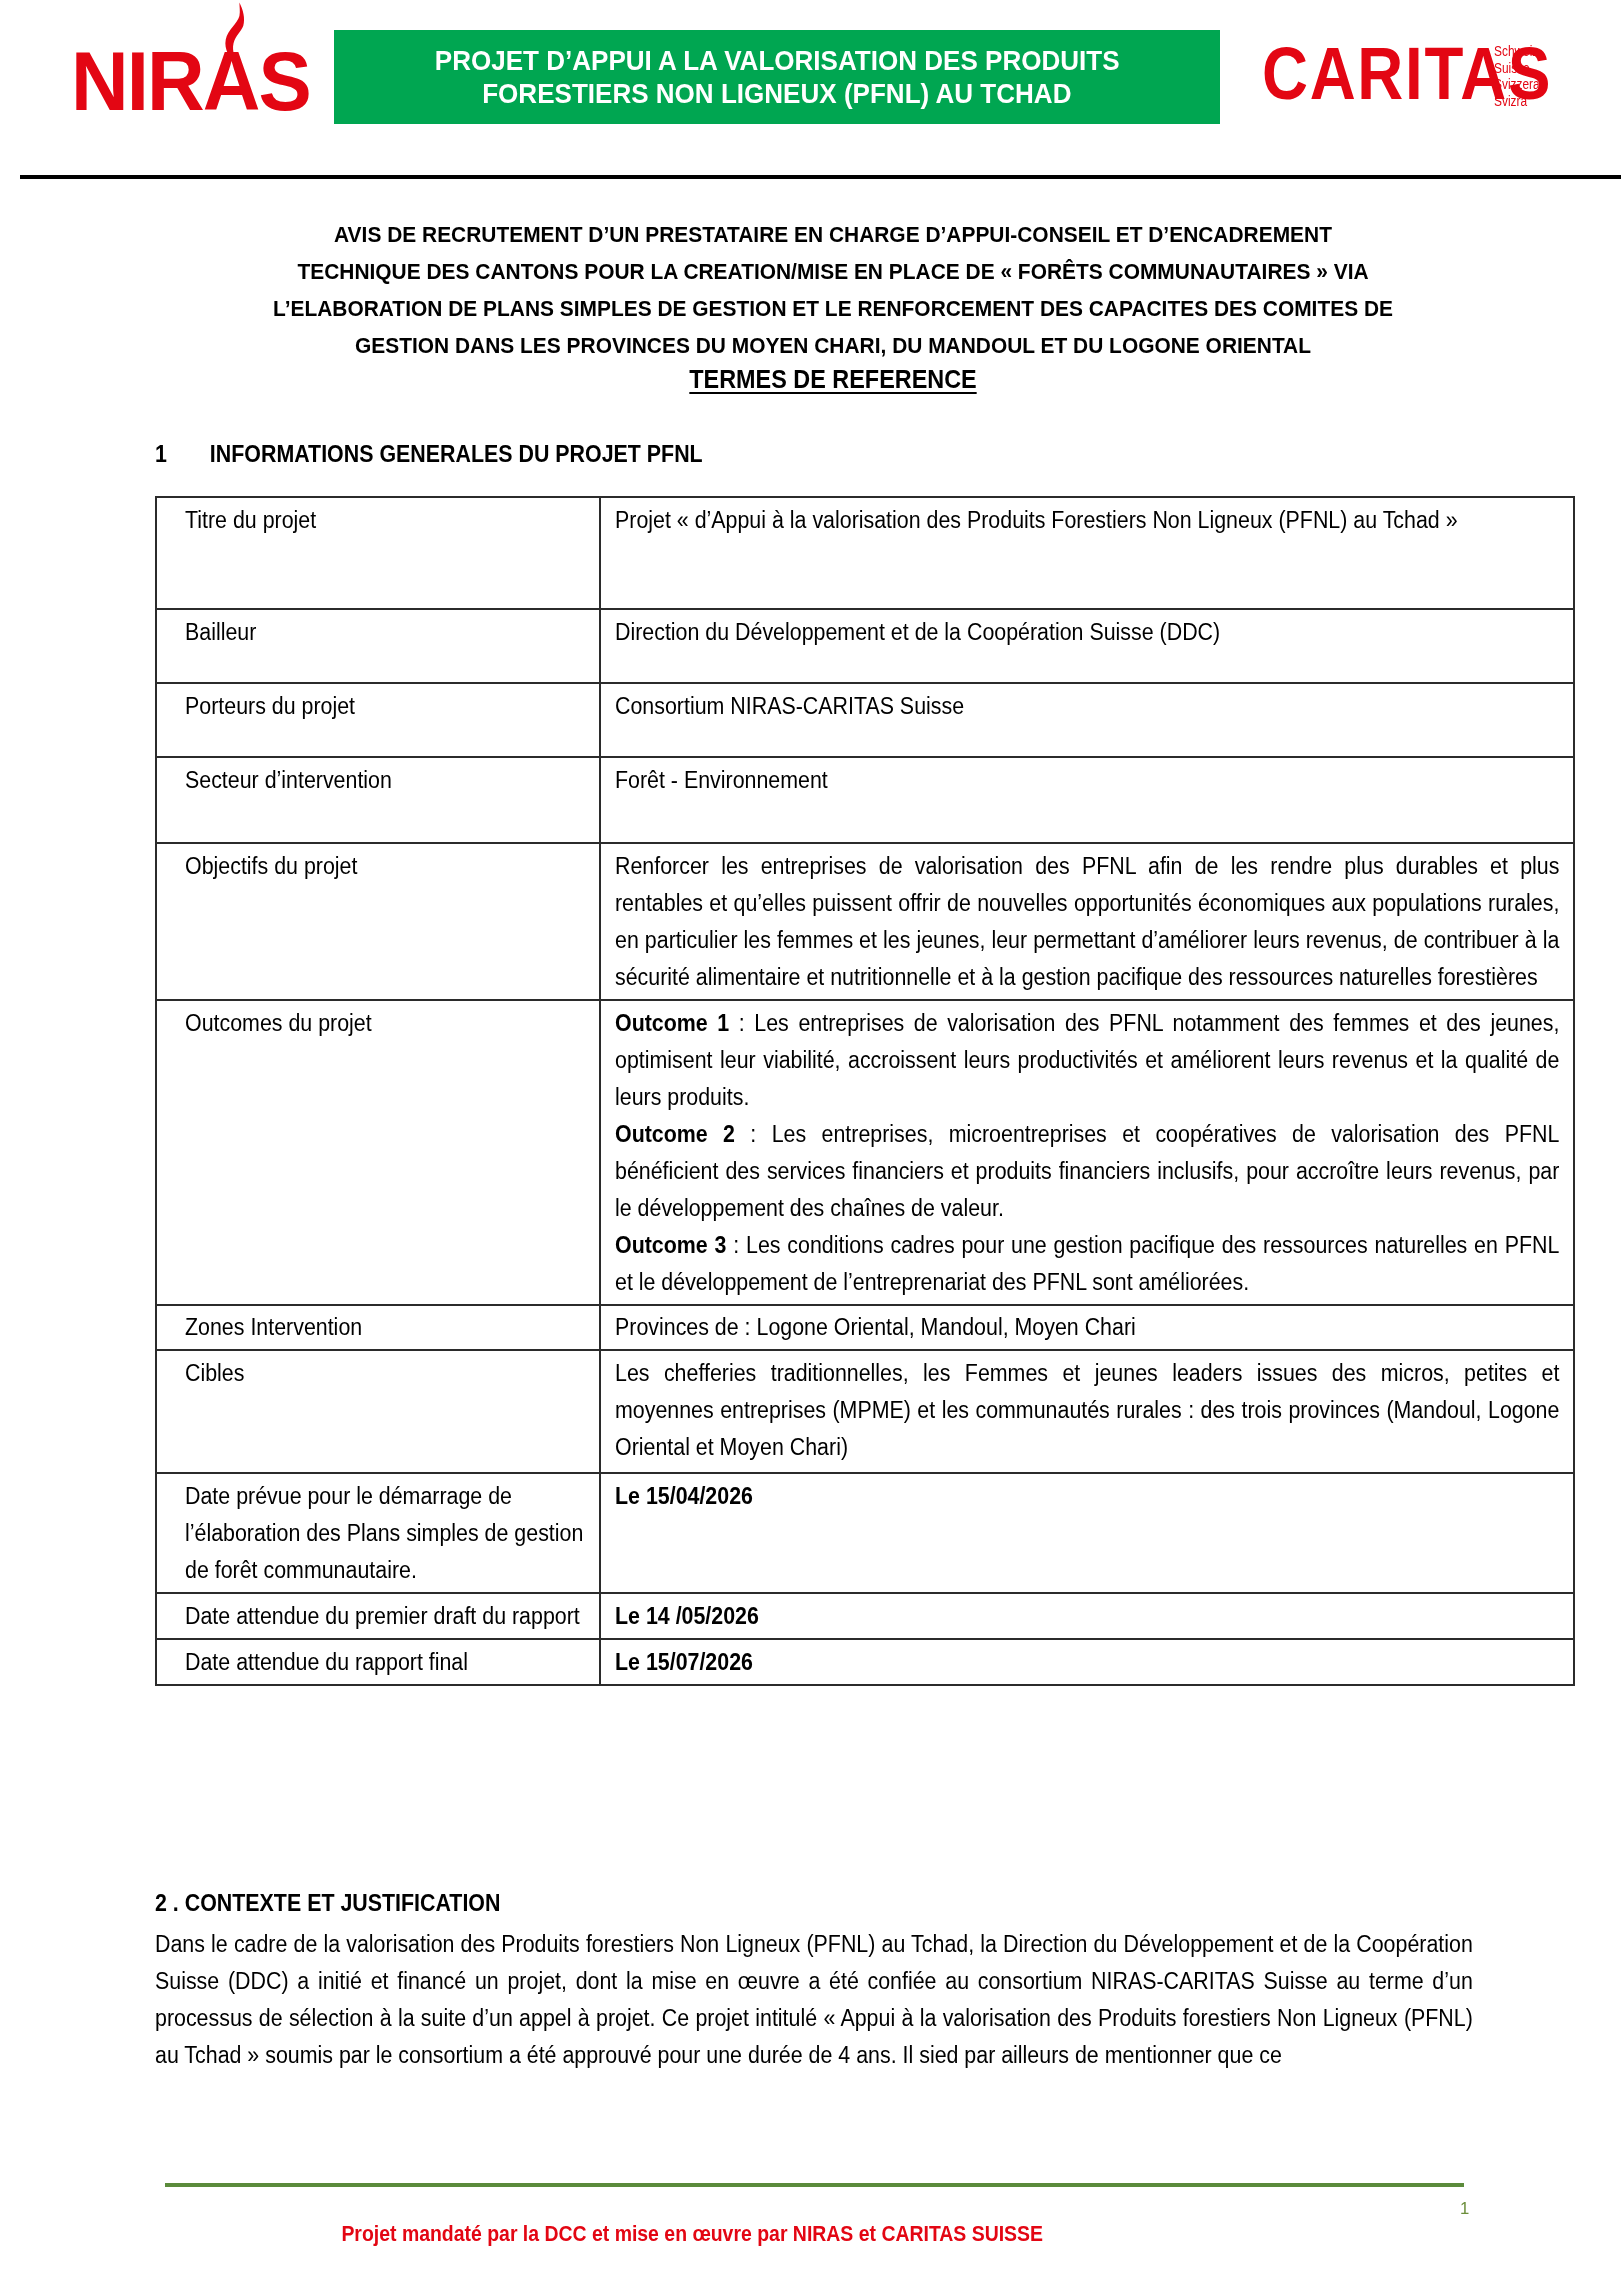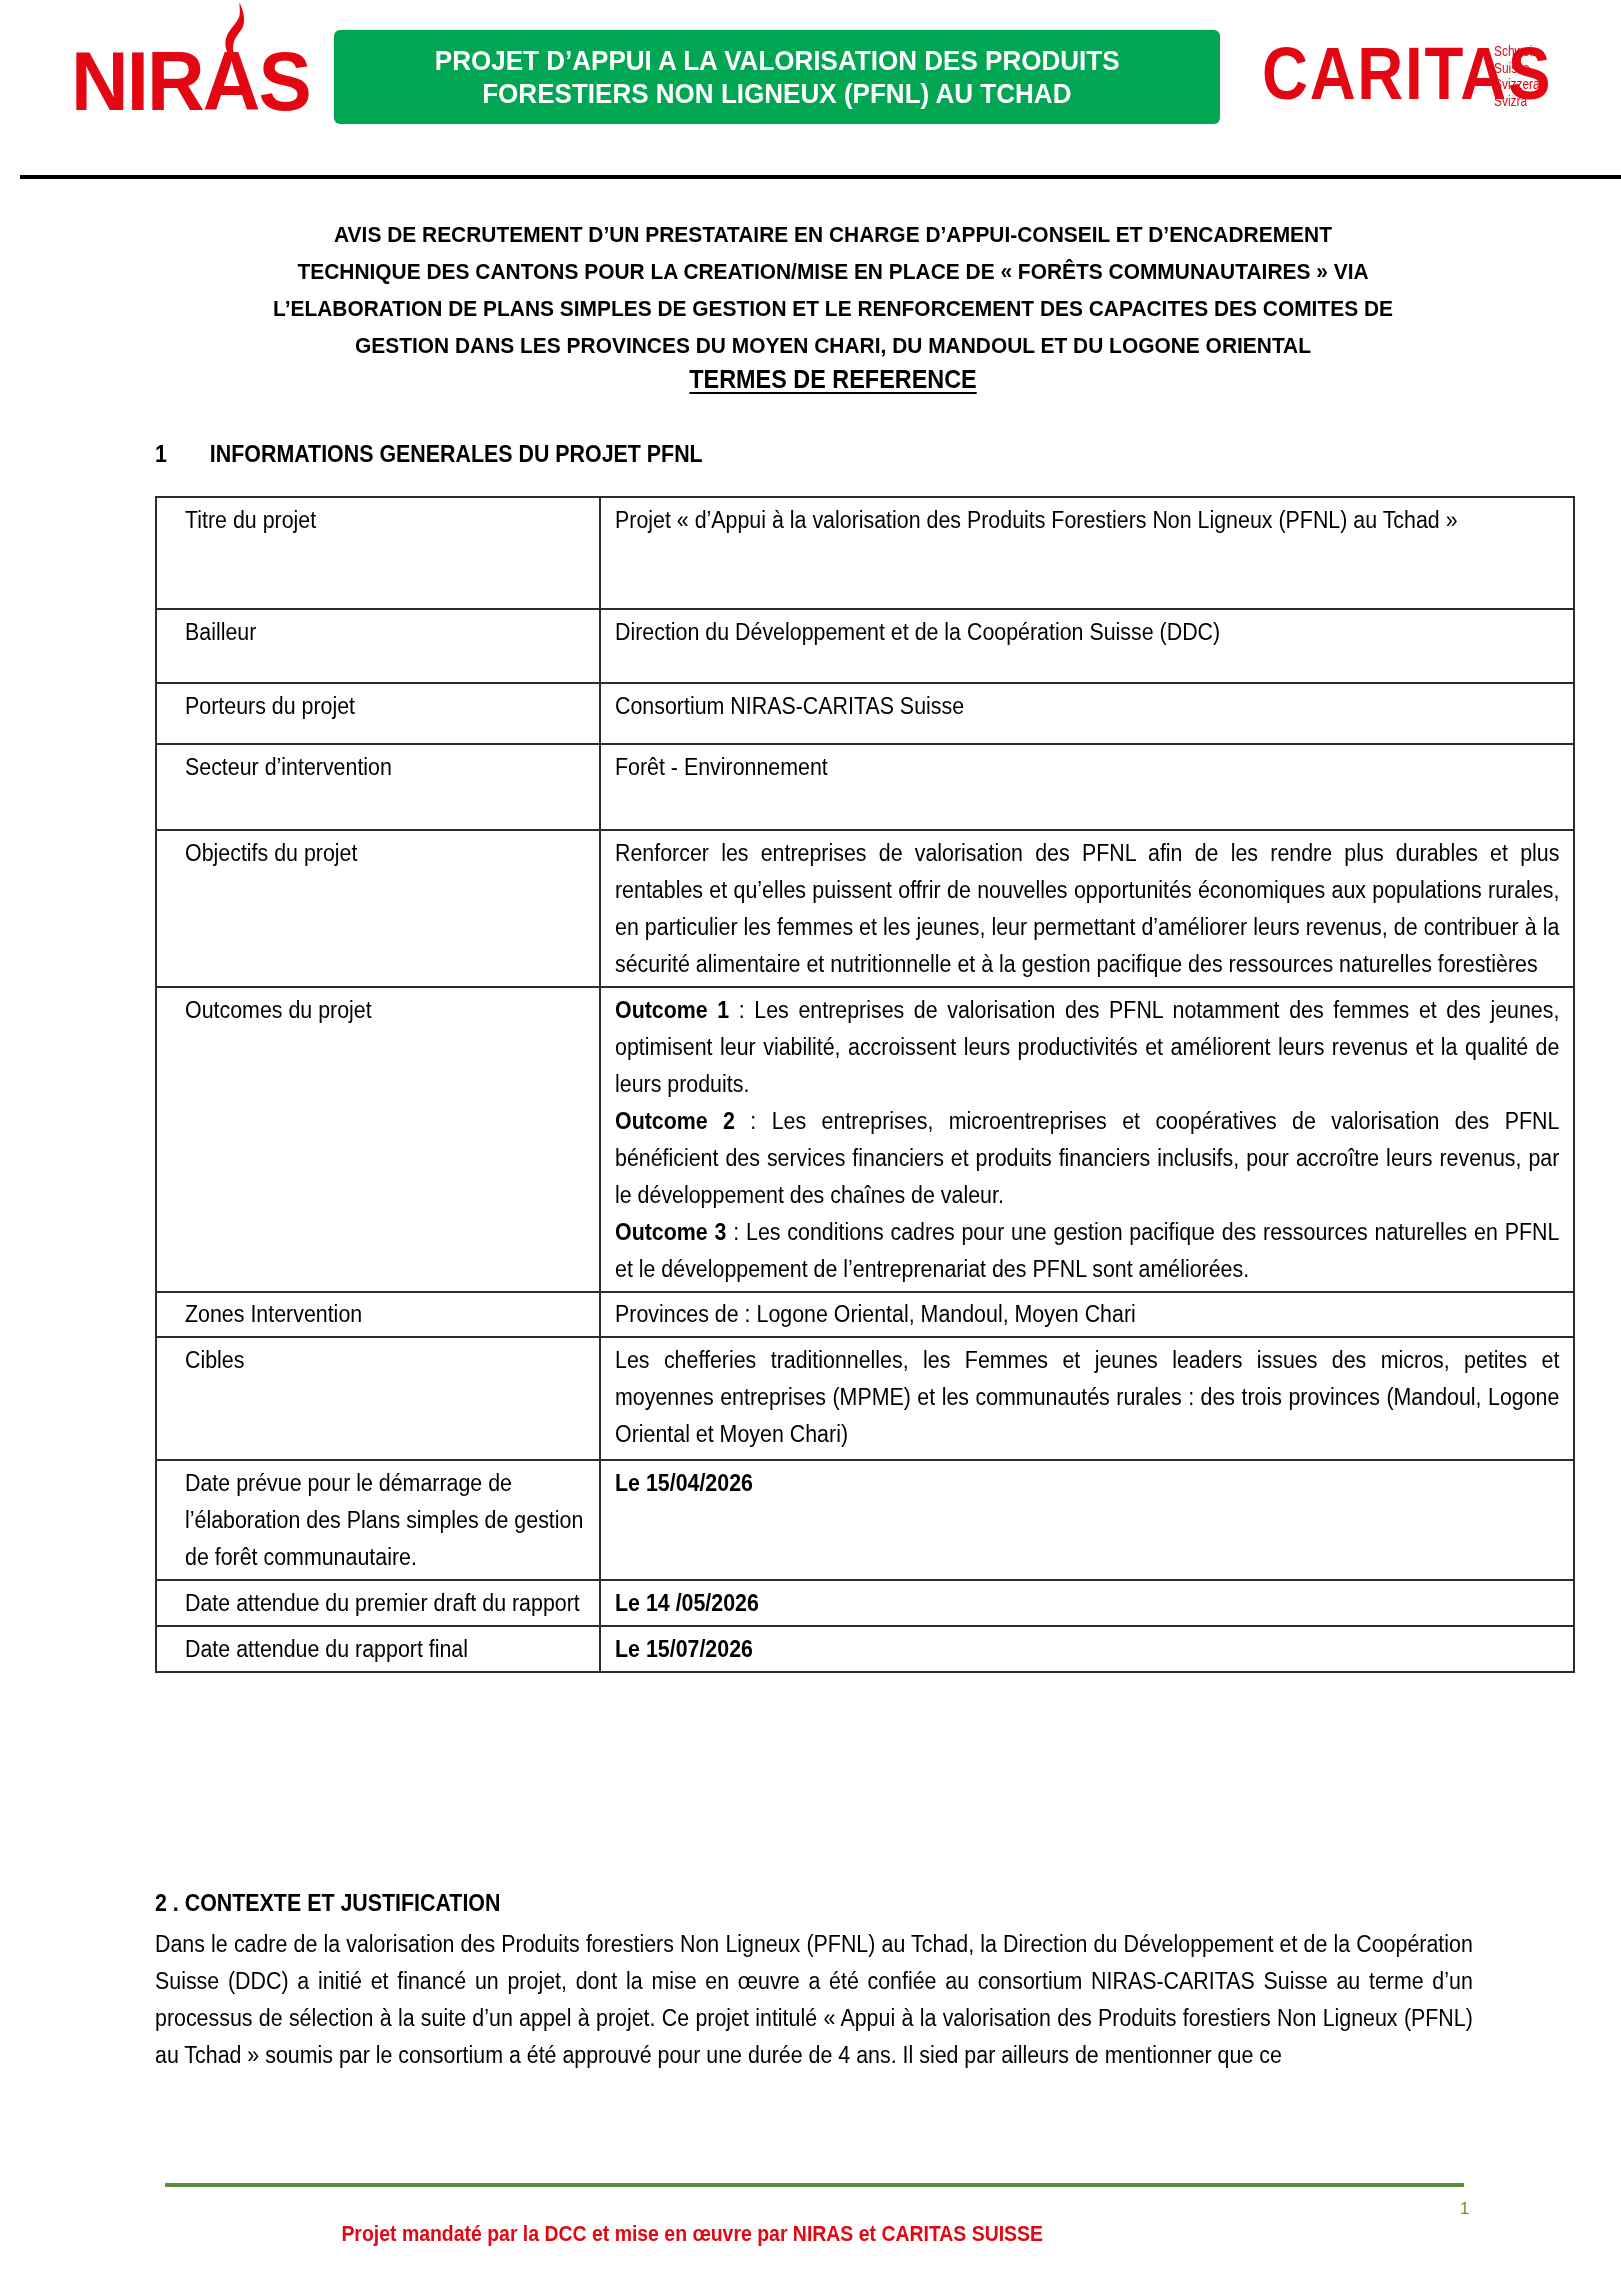--- a/index.html
+++ b/index.html
@@ -4,21 +4,21 @@
   <style>
     * { box-sizing: border-box; margin: 0; padding: 0; }
     html, body { width: 1621px; height: 2293px; background: #ffffff; }
     body { position: relative; font-family: "Liberation Sans", sans-serif; color: #000; overflow: hidden; }
 
     
     .header { position: absolute; left: 0; top: 0; width: 1621px; height: 181px; }
     .logo-niras { position: absolute; left: 39px; top: 0px; width: 265px; height: 123px; margin-left: 28px; }
     .logo-niras .word { position: absolute; left: 3.9px; top: 39px; font-family: "Liberation Sans", sans-serif; font-weight: bold; font-size: 84px; color: #e30613; letter-spacing: -2px; line-height: 1; transform: scaleX(0.95); transform-origin: left; }
     .logo-niras svg.flame { position: absolute; left: 149px; top: 2px; }
-    .banner { position: absolute; left: 334px; top: 30px; width: 886px; height: 94px; background: #00a651; display: flex; flex-direction: column; justify-content: center; align-items: center; border-radius: 6px; }
+    .banner { position: absolute; left: 334px; top: 30px; width: 886px; height: 94px; background: #00a651; display: flex; flex-direction: column; justify-content: center; align-items: center; }
     .banner span { display: block; color: #ffffff; font-weight: bold; font-size: 28px; line-height: 33px; font-family: "Liberation Sans", sans-serif; letter-spacing: 0px; transform: scaleX(0.93); }
     .logo-caritas { position: absolute; left: 1262px; top: 37px; width: 333px; height: 78px; }
     .logo-caritas .word { position: absolute; left: 0; top: 0; font-weight: bold; font-size: 74px; color: #e30613; line-height: 1; letter-spacing: 2px; transform: scaleX(0.86); transform-origin: left; font-family: "Liberation Sans", sans-serif; }
     .logo-caritas .langs { position: absolute; left: 232px; top: 5.9px; font-size: 14px; line-height: 16.7px; color: #e30613; font-family: "Liberation Sans", sans-serif; transform: scaleX(0.85); transform-origin: left; }
     .header-rule { position: absolute; left: 19.6px; top: 175px; width: 1602px; height: 3.9px; background: #000; }
     .title-block { position: absolute; left: 147px; top: 216px; width: 1372px; text-align: center; font-weight: bold; font-size: 22.5px; line-height: 37px; transform: scaleX(0.93); transform-origin: center; }
     .tdr { position: absolute; left: 147px; top: 364px; width: 1372px; text-align: center; font-weight: bold; font-size: 26px; text-decoration: underline; text-decoration-thickness: 2px; text-underline-offset: 3.9px; transform: scaleX(0.9); }
     .section1 { position: absolute; left: 155px; top: 441px; font-weight: bold; font-size: 23px; transform: scaleX(0.93); transform-origin: left; white-space: nowrap; }
     .section1 .num { display: inline-block; width: 59px; }
 
@@ -92,21 +92,21 @@
         </td>
   </tr>
   <tr style="height:74px">
     <td class="label">
           <span class="cell-text">Bailleur</span>
         </td>
     <td class="value">
           <span class="cell-text">Direction du Développement et de la Coopération Suisse (DDC)</span>
         </td>
   </tr>
-  <tr style="height:61px">
+  <tr style="height:74px">
     <td class="label">
           <span class="cell-text">Porteurs du projet</span>
         </td>
     <td class="value">
           <span class="cell-text">Consortium NIRAS-CARITAS Suisse</span>
         </td>
   </tr>
   <tr style="height:86px">
     <td class="label">
           <span class="cell-text">Secteur d’intervention</span>

